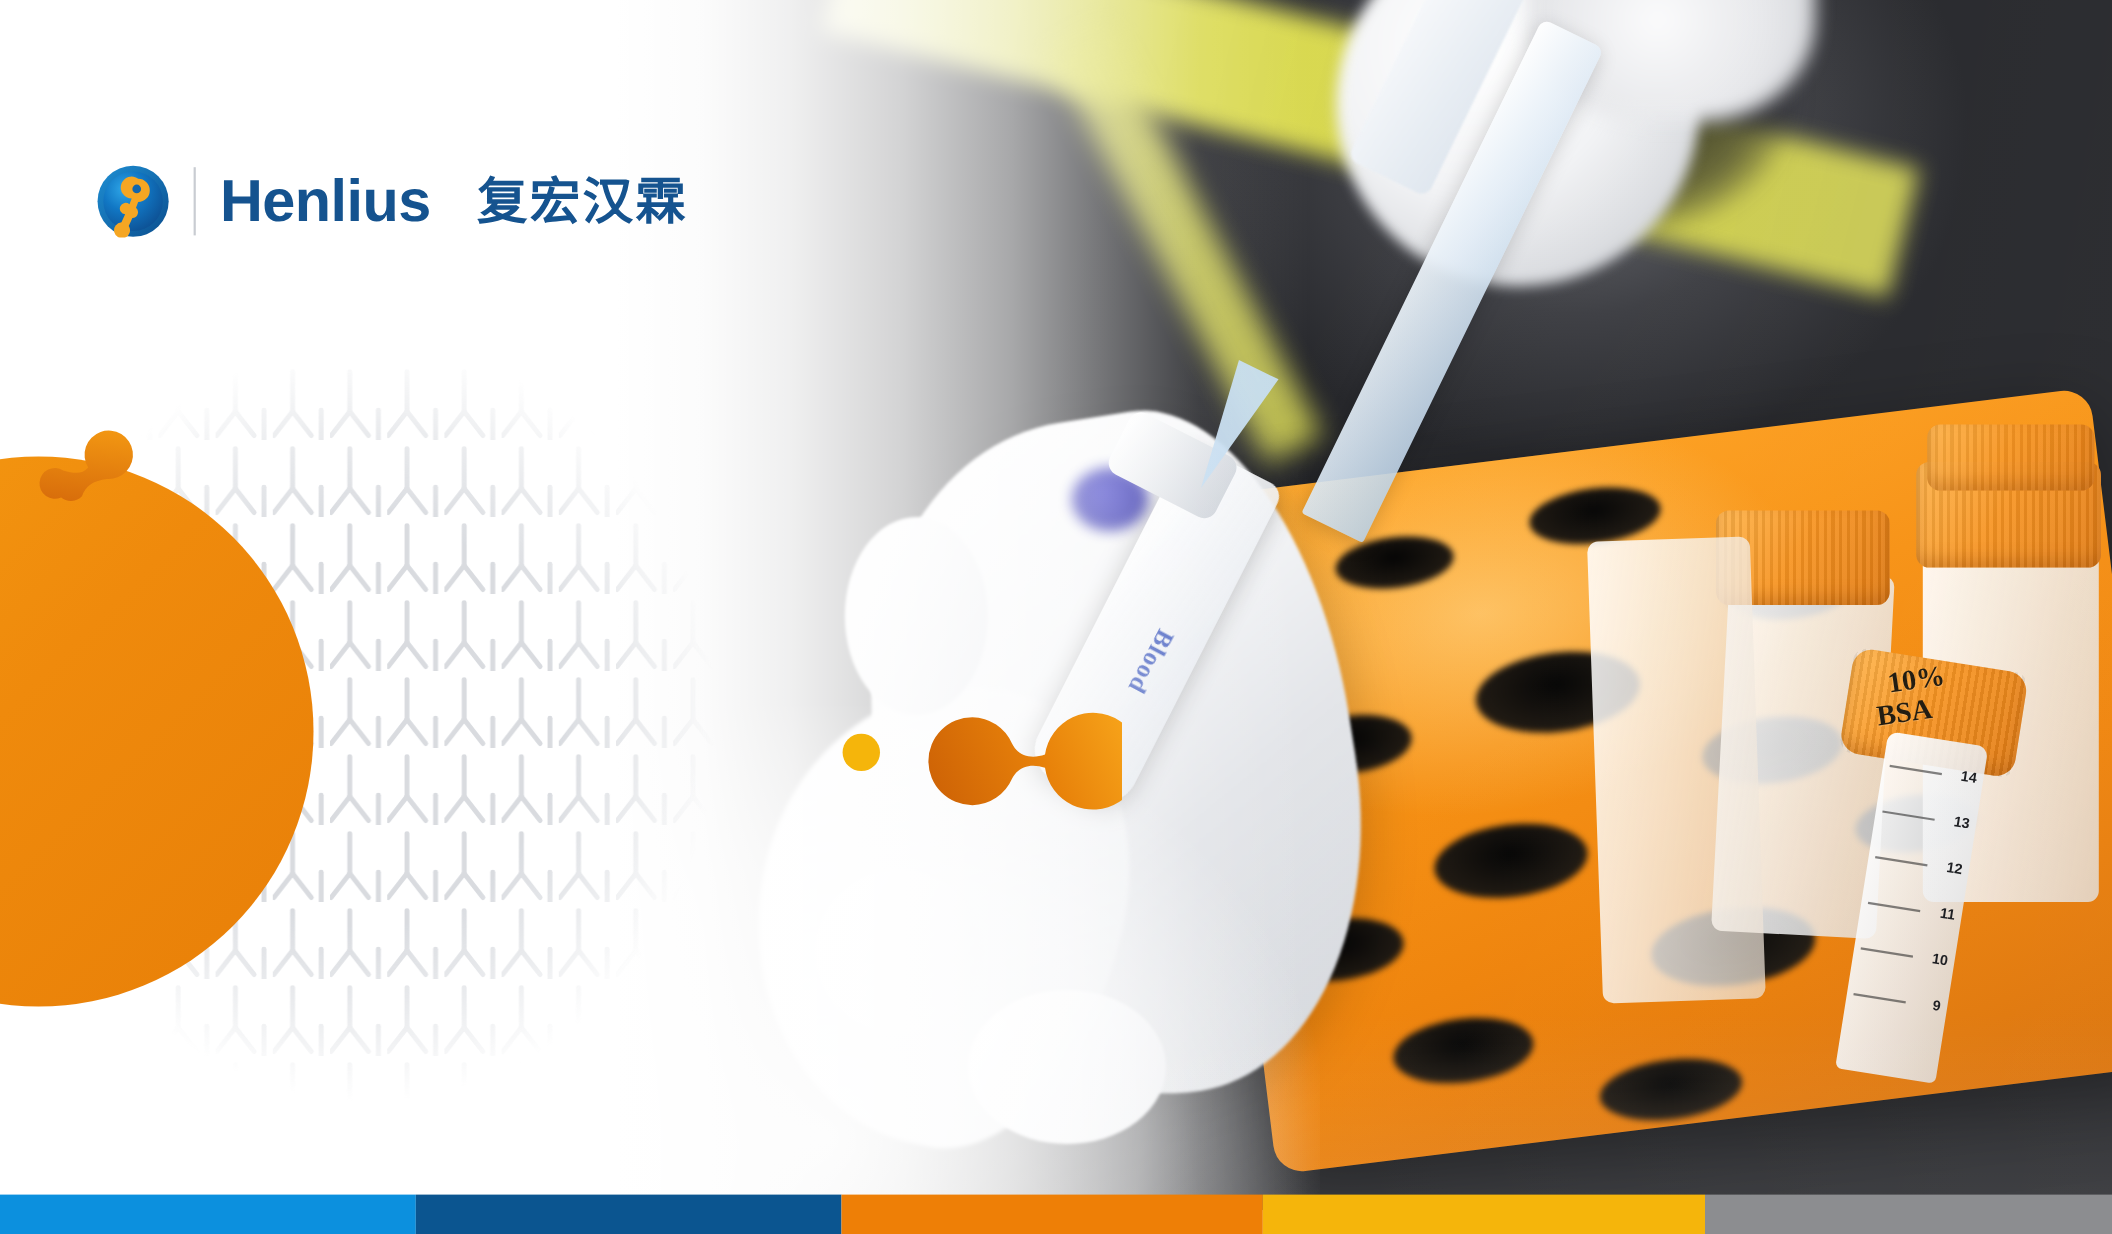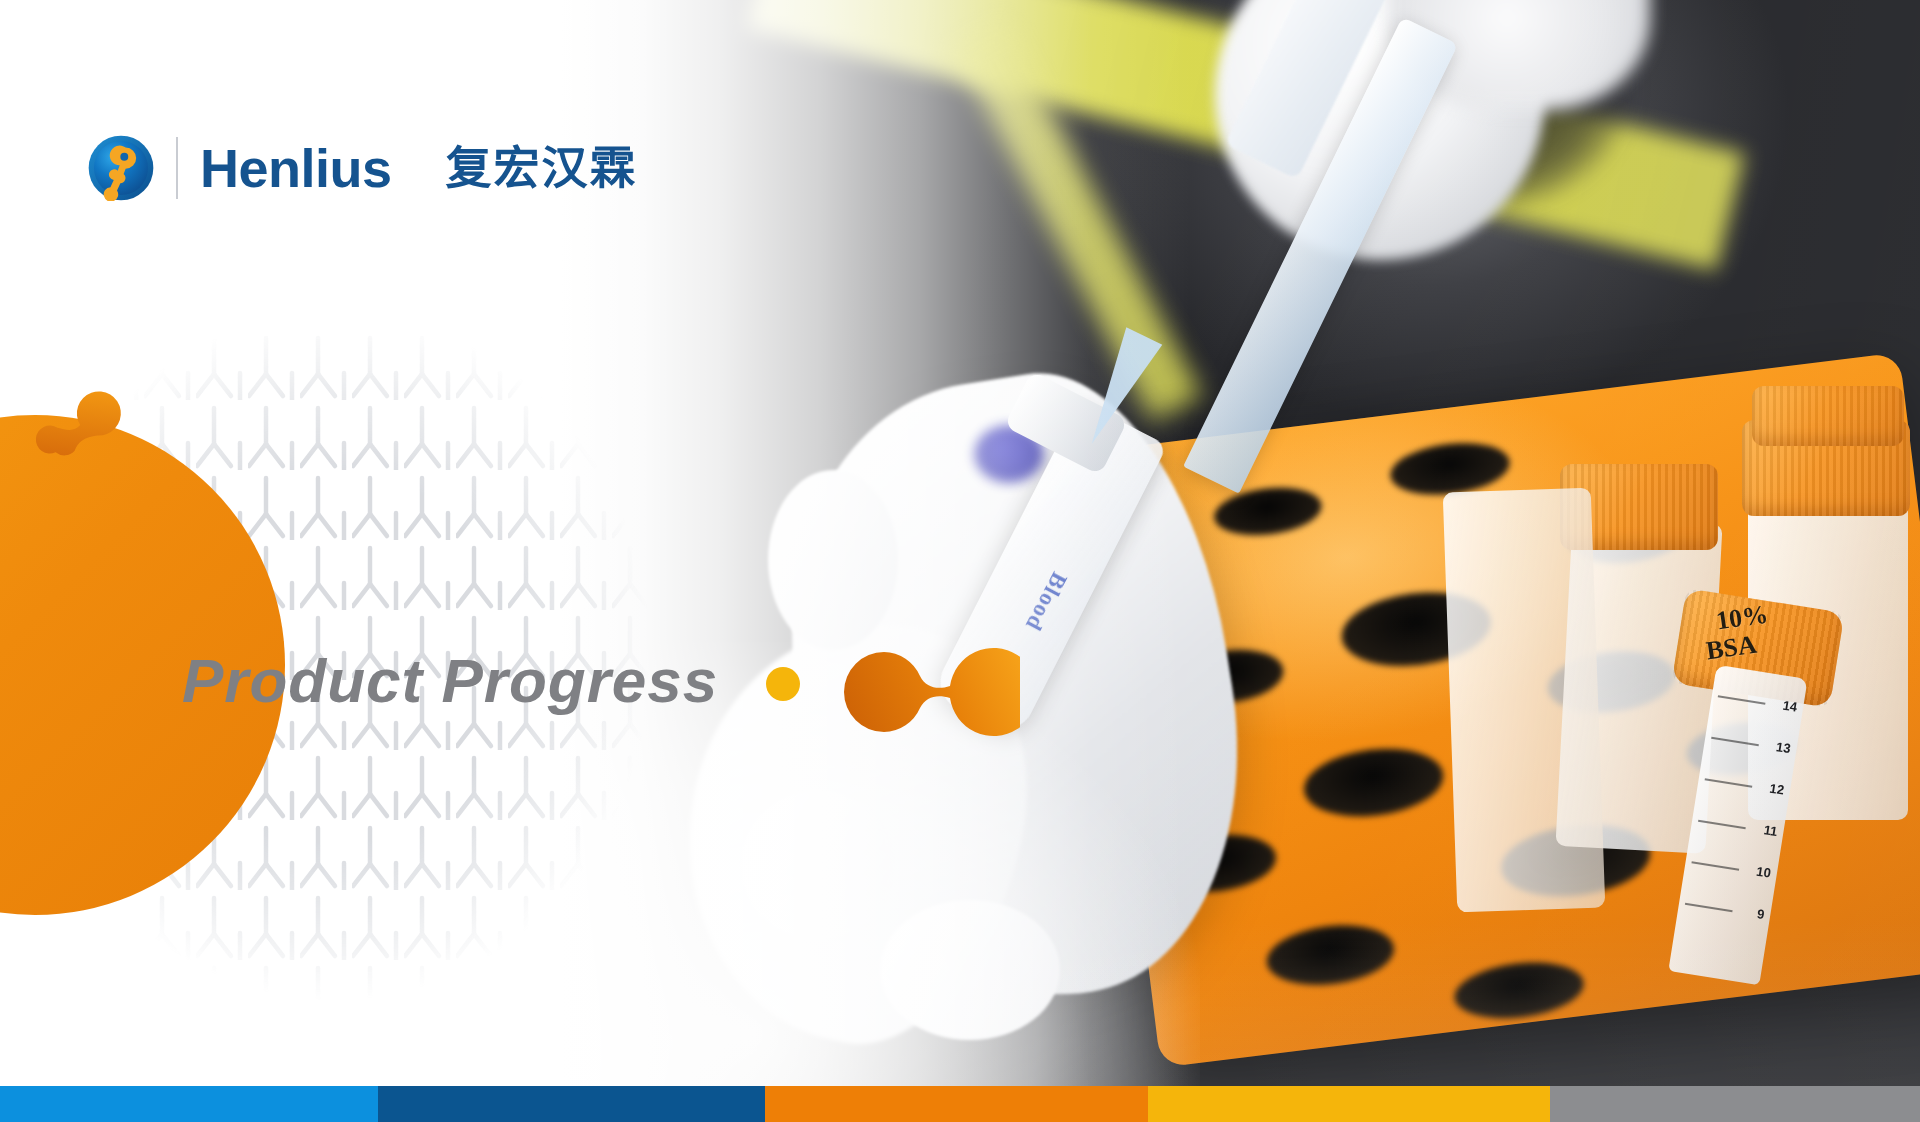--- a/index.html
+++ b/index.html
@@ -301,38 +301,38 @@
   .mol-big{position:absolute;left:840px;top:640px;}
   .dot-yellow{
     position:absolute;
     left:766px;top:667px;
     width:34px;height:34px;border-radius:50%;
     background:#f5b50b;
   }
 
   
   .logo{
-    position:absolute;left:88px;top:135px;
+    position:absolute;left:88px;top:150px;
     display:flex;align-items:center;
   }
   .logo-mark{width:66px;height:66px;flex:0 0 auto;}
   .logo-divider{
     width:2px;height:62px;
     background:#c9ccd2;
     margin:0 22px 0 22px;
   }
   .logo-word{
     font:700 54px/1 "Liberation Sans",sans-serif;
     color:#15538f;
     letter-spacing:-.5px;
   }
   .logo-cn{
     font:700 46px/1 "Liberation Sans","DejaVu Sans",sans-serif;
     color:#15538f;
-    margin-left:54px;
+    margin-left:42px;
     letter-spacing:2px;
   }
 
   
   .title-cn{
     position:absolute;
     left:160px;top:430px;
     font:700 168px/1 "DejaVu Sans","Liberation Sans",sans-serif;
     color:#ed8209;
     letter-spacing:8px;
@@ -497,21 +497,20 @@
       <circle cx="50" cy="50" r="49" fill="url(#lgr)"></circle>
       <circle cx="50" cy="50" r="41" fill="url(#lgo)"></circle>
       <path d="M57,19 a15,15 0 1,0 -9,27 l-3,8 a8,8 0 1,0 -6,14 l-5,11 a11,11 0 1,0 10,5 l5,-11 a8,8 0 0,0 5,-14 l3,-8 A15,15 0 0,0 57,19 Z" fill="#f5a623"></path>
       <circle cx="55" cy="33" r="6" fill="#1266ad"></circle>
     </svg>
     <div class="logo-divider"></div>
     <div class="logo-word">Henlius</div>
     <div class="logo-cn">复宏汉霖</div>
   </div>
 
-  <div class="title-en">Product Progress</div>
 
   <div class="bottom-bar">
       <div class="bar-seg" style="background: rgb(12, 144, 222); width: 378px;"></div>
       <div class="bar-seg" style="background: rgb(11, 85, 144); width: 387px;"></div>
       <div class="bar-seg" style="background: rgb(238, 127, 6); width: 383px;"></div>
       <div class="bar-seg" style="background: rgb(245, 181, 11); width: 402px;"></div>
       <div class="bar-seg" style="background: rgb(140, 141, 144); width: 370px;"></div>
     </div>
 
 </div>

